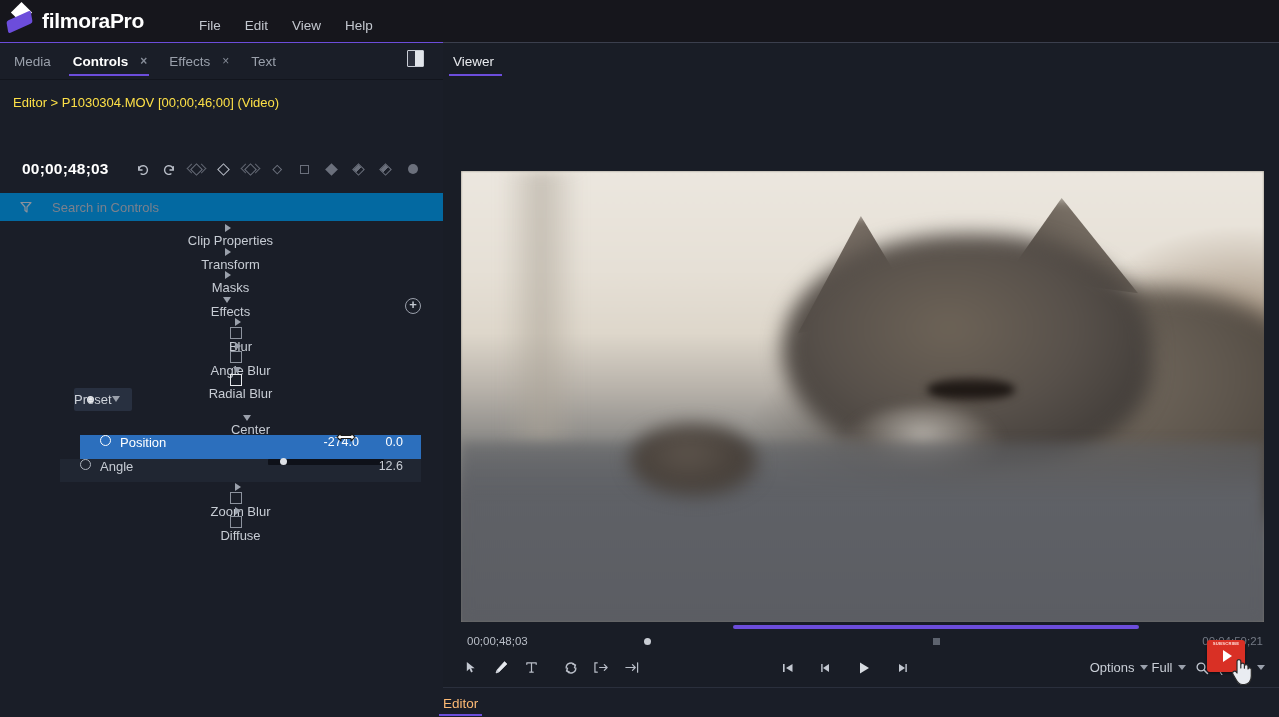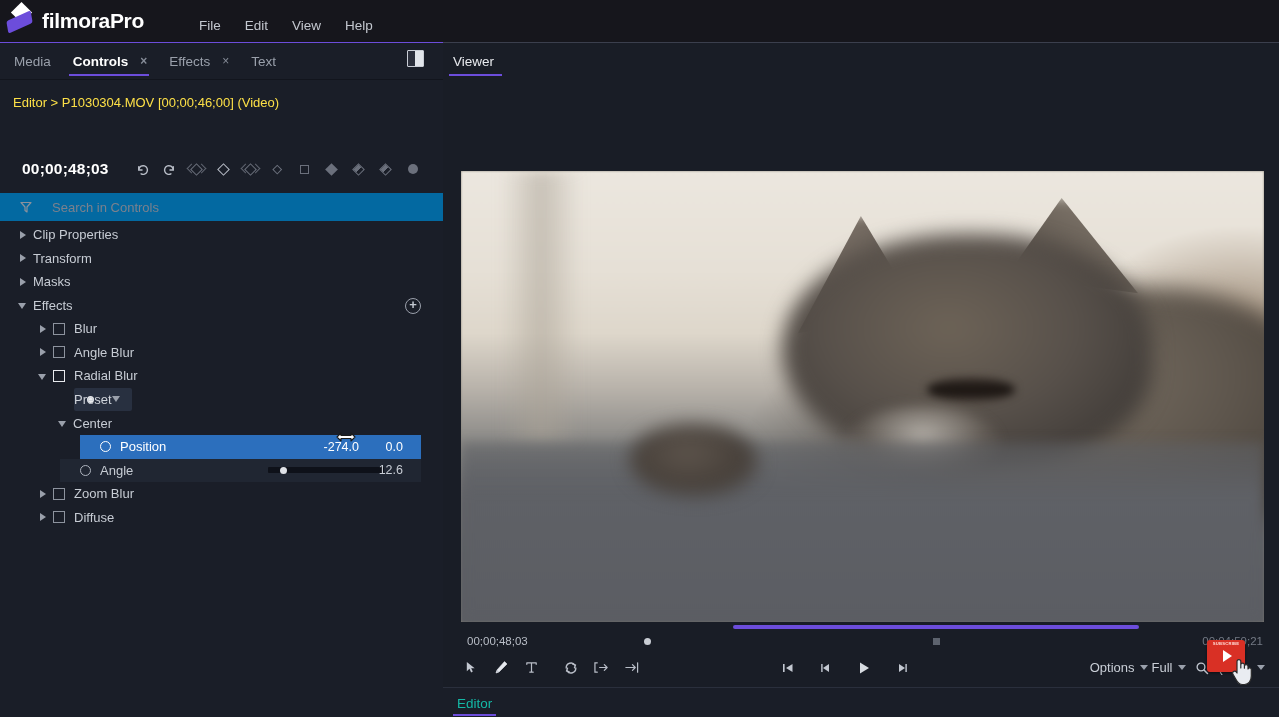--- a/index.html
+++ b/index.html
@@ -124,21 +124,21 @@
     flex: 1; margin-left: 19px; background: transparent; border: none;
     color: #d7dae0; font-size: 13px; outline: none;
     font-family: "Liberation Sans", sans-serif;
   }
   .search-input::placeholder { color: #7b818d; }
 
   
   .tree { position: absolute; left: 0; top: 180px; width: 443px; }
   .trow {
     position: relative; height: 23.5px; display: flex; align-items: center;
-    font-size: 13px; color: #c7ccd4; cursor: default;
+    font-size: 13px; color: #c7ccd4; cursor: default; flex-direction: column;
   }
   .trow.selected { background: #2c6fbd; color: #ffffff; }
   .trow.group-bg { background: #202632; }
   .caret {
     width: 10px; height: 10px; margin-right: 5px; flex: none; position: relative;
   }
   .caret.right::before {
     content:""; position:absolute; left:2px; top:1px;
     border-left: 6px solid #9aa0ab; border-top: 4.5px solid transparent;
     border-bottom: 4.5px solid transparent;
@@ -350,22 +350,22 @@
     margin-top: 4px; margin-left: 2px;
   }
   .hand-cursor { position: absolute; left: 1229px; top: 655px; width: 26px; height: 32px; }
 
   
   .editor-bar {
     position: absolute; left: 443px; top: 687px; width: 836px; height: 30px;
     background: #1a1e28; border-top: 1px solid #2a2f3c;
   }
   .editor-tab {
-    position: relative; margin-left: 14px; top: 6px; display: inline-block;
-    color: #14b8a6; font-size: 13.5px;
+    position: relative; top: 6px; display: inline-block;
+    color: #fdba74; font-size: 13.5px;
   }
   .editor-tab::after {
     content:""; position: absolute; left: -4px; right: -4px; bottom: -5px;
     height: 2px; background: #6c4ddb;
   }
   .left-bottom-fill {
     position: absolute; left: 0; top: 687px; width: 443px; height: 30px;
     background: #1a1e28;
   }
   .vert-split {

